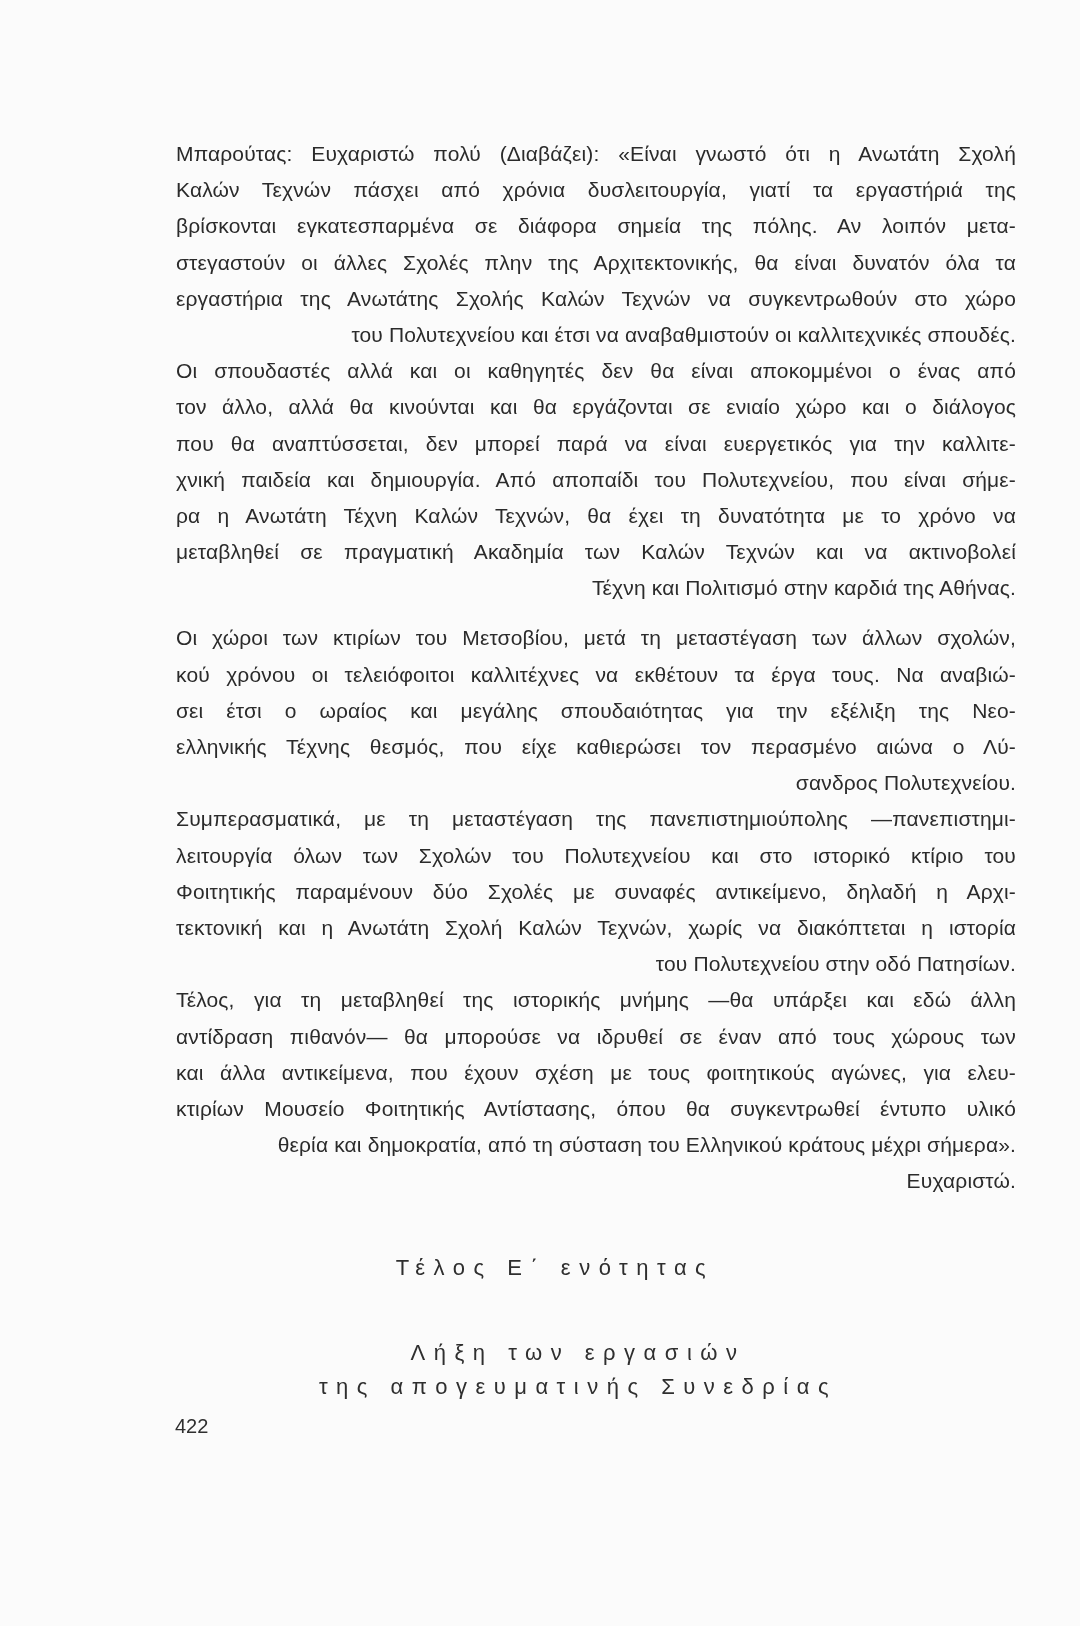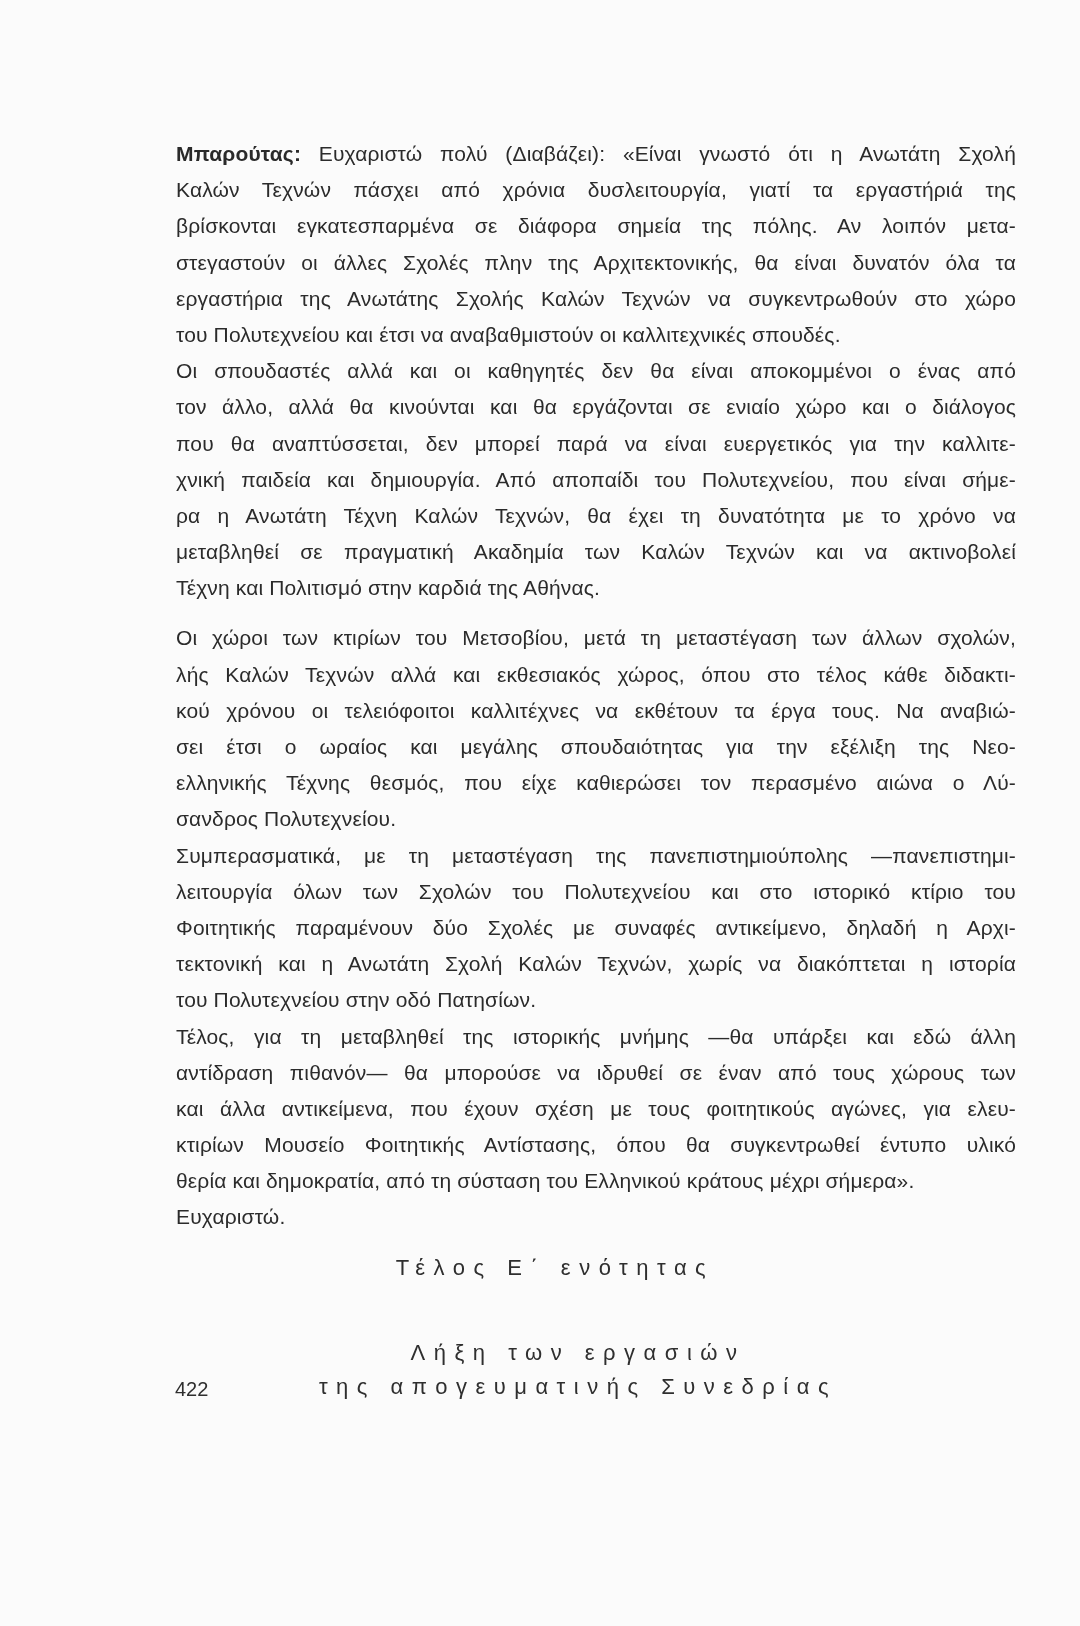--- a/index.html
+++ b/index.html
@@ -28,48 +28,49 @@
       top: 136px;
       width: 840px;
       font-size: 21px;
       line-height: 36.2px;
     }
     .line {
       display: block;
       white-space: nowrap;
       height: 36.2px;
       letter-spacing: 0.15px;
+      text-align: right;
     }
     .line.justify {
       text-align: justify;
       text-align-last: justify;
     }
     .speaker {
-      font-weight: bold;
+      font-weight: normal;
       color: #2a2a2a;
     }
     .para-gap {
       height: 14px;
     }
     .closing {
       position: absolute;
       left: 0;
       width: 1080px;
       text-align: center;
       font-size: 22px;
       letter-spacing: 8.5px;
       color: #2f2f2f;
     }
     .closing.end-section { top: 1255px; left: 15px; }
     .closing.end-work-1 { top: 1340px; left: 38px; }
     .closing.end-work-2 { top: 1374px; left: 38px; }
     .page-number {
       position: absolute;
       left: 175px;
-      top: 1378px;
+      top: 1415px;
       font-size: 20px;
       color: #2f2f2f;
     }
   </style>
 </head>
 <body>
 
 <div class="page">
   <div class="text-block">
 
@@ -89,21 +90,20 @@
       <span class="line justify">χνική παιδεία και δημιουργία. Από αποπαίδι του Πολυτεχνείου, που είναι σήμε-</span>
       <span class="line justify">ρα η Ανωτάτη Τέχνη Καλών Τεχνών, θα έχει τη δυνατότητα με το χρόνο να</span>
       <span class="line justify">μεταβληθεί σε πραγματική Ακαδημία των Καλών Τεχνών και να ακτινοβολεί</span>
       <span class="line">Τέχνη και Πολιτισμό στην καρδιά της Αθήνας.</span>
     </div>
 
     <div class="para-gap"></div>
 
     <div>
       <span class="line justify">Οι χώροι των κτιρίων του Μετσοβίου, μετά τη μεταστέγαση των άλλων σχολών,</span>
-      <span class="line justify">λής Καλών Τεχνών αλλά και εκθεσιακός χώρος, όπου στο τέλος κάθε διδακτι-</span>
       <span class="line justify">κού χρόνου οι τελειόφοιτοι καλλιτέχνες να εκθέτουν τα έργα τους. Να αναβιώ-</span>
       <span class="line justify">σει έτσι ο ωραίος και μεγάλης σπουδαιότητας για την εξέλιξη της Νεο-</span>
       <span class="line justify">ελληνικής Τέχνης θεσμός, που είχε καθιερώσει τον περασμένο αιώνα ο Λύ-</span>
       <span class="line">σανδρος Πολυτεχνείου.</span>
     </div>
 
     <div>
       <span class="line justify">Συμπερασματικά, με τη μεταστέγαση της πανεπιστημιούπολης —πανεπιστημι-</span>
       <span class="line justify">λειτουργία όλων των Σχολών του Πολυτεχνείου και στο ιστορικό κτίριο του</span>
       <span class="line justify">Φοιτητικής παραμένουν δύο Σχολές με συναφές αντικείμενο, δηλαδή η Αρχι-</span>

